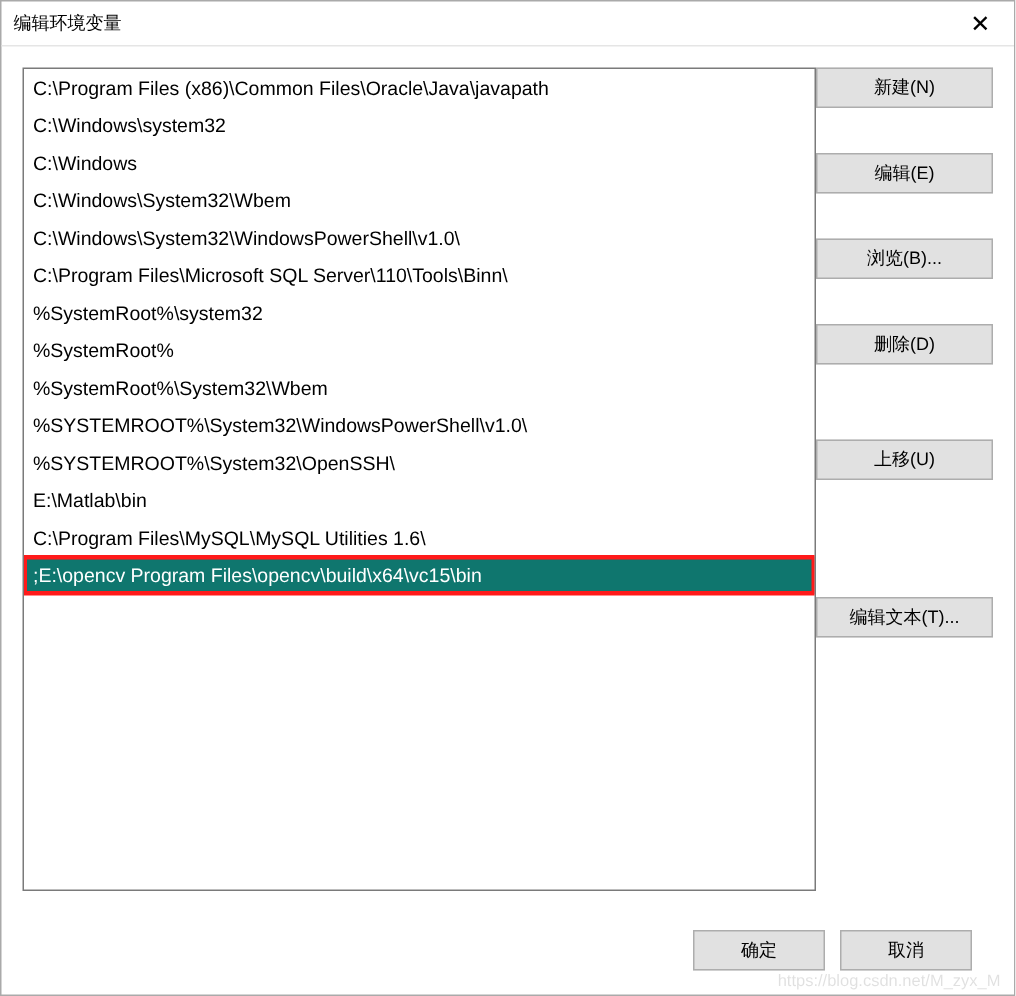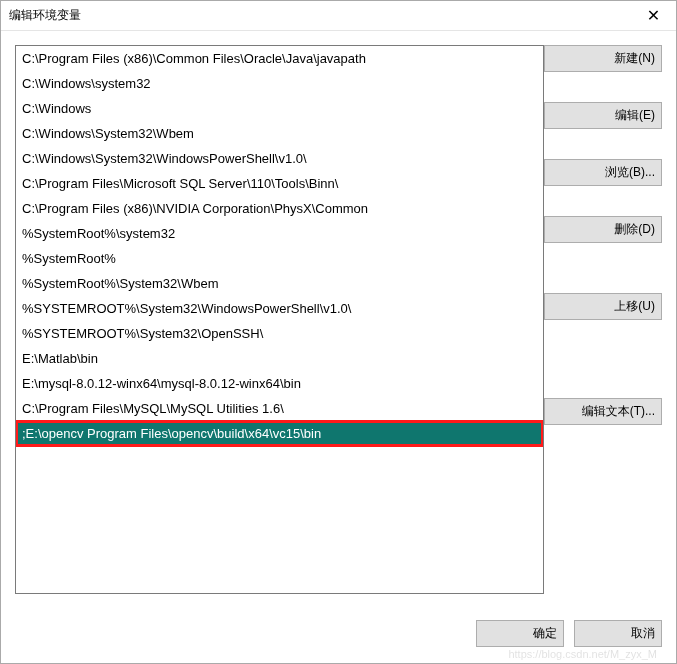--- a/index.html
+++ b/index.html
@@ -76,36 +76,35 @@
       gap: 6px;
     }
     .btn {
       height: 27px;
       border: 1px solid #adadad;
       background: #e1e1e1;
       font-family: inherit;
       font-size: 12px;
       cursor: pointer;
       padding: 0 6px;
-      text-align: right;
     }
     .spacer-sm { height: 18px; }
     .spacer-md { height: 38px; }
     .spacer-lg { height: 42px; }
     .footer {
-      padding: 12px 14px 16px 14px;
+      padding: 12px 28px 16px 14px;
       display: flex;
       justify-content: flex-end;
       gap: 10px;
     }
     .footer .btn { width: 88px; }
     .watermark {
       position: absolute;
       bottom: 4px;
-      right: 20px;
+      right: 10px;
       font-size: 11px;
       color: rgba(0,0,0,0.12);
       pointer-events: none;
       margin-left: 17px;
     }
   </style>
 </head>
 <body>
 
 <div class="dialog">
@@ -117,28 +116,26 @@
   </div>
 
   <div class="content">
     <div class="list" id="path-list">
         <div class="list-item">C:\Program Files (x86)\Common Files\Oracle\Java\javapath</div>
         <div class="list-item">C:\Windows\system32</div>
         <div class="list-item">C:\Windows</div>
         <div class="list-item">C:\Windows\System32\Wbem</div>
         <div class="list-item">C:\Windows\System32\WindowsPowerShell\v1.0\</div>
         <div class="list-item">C:\Program Files\Microsoft SQL Server\110\Tools\Binn\</div>
-        <div class="list-item">C:\Program Files (x86)\NVIDIA Corporation\PhysX\Common</div>
         <div class="list-item">%SystemRoot%\system32</div>
         <div class="list-item">%SystemRoot%</div>
         <div class="list-item">%SystemRoot%\System32\Wbem</div>
         <div class="list-item">%SYSTEMROOT%\System32\WindowsPowerShell\v1.0\</div>
         <div class="list-item">%SYSTEMROOT%\System32\OpenSSH\</div>
         <div class="list-item">E:\Matlab\bin</div>
-        <div class="list-item">E:\mysql-8.0.12-winx64\mysql-8.0.12-winx64\bin</div>
         <div class="list-item">C:\Program Files\MySQL\MySQL Utilities 1.6\</div>
         <div class="list-item selected">;E:\opencv Program Files\opencv\build\x64\vc15\bin</div>
       </div>
 
     <div class="buttons">
       <button class="btn">新建(N)</button>
       <div class="spacer-sm"></div>
       <button class="btn">编辑(E)</button>
       <div class="spacer-sm"></div>
       <button class="btn">浏览(B)...</button>

